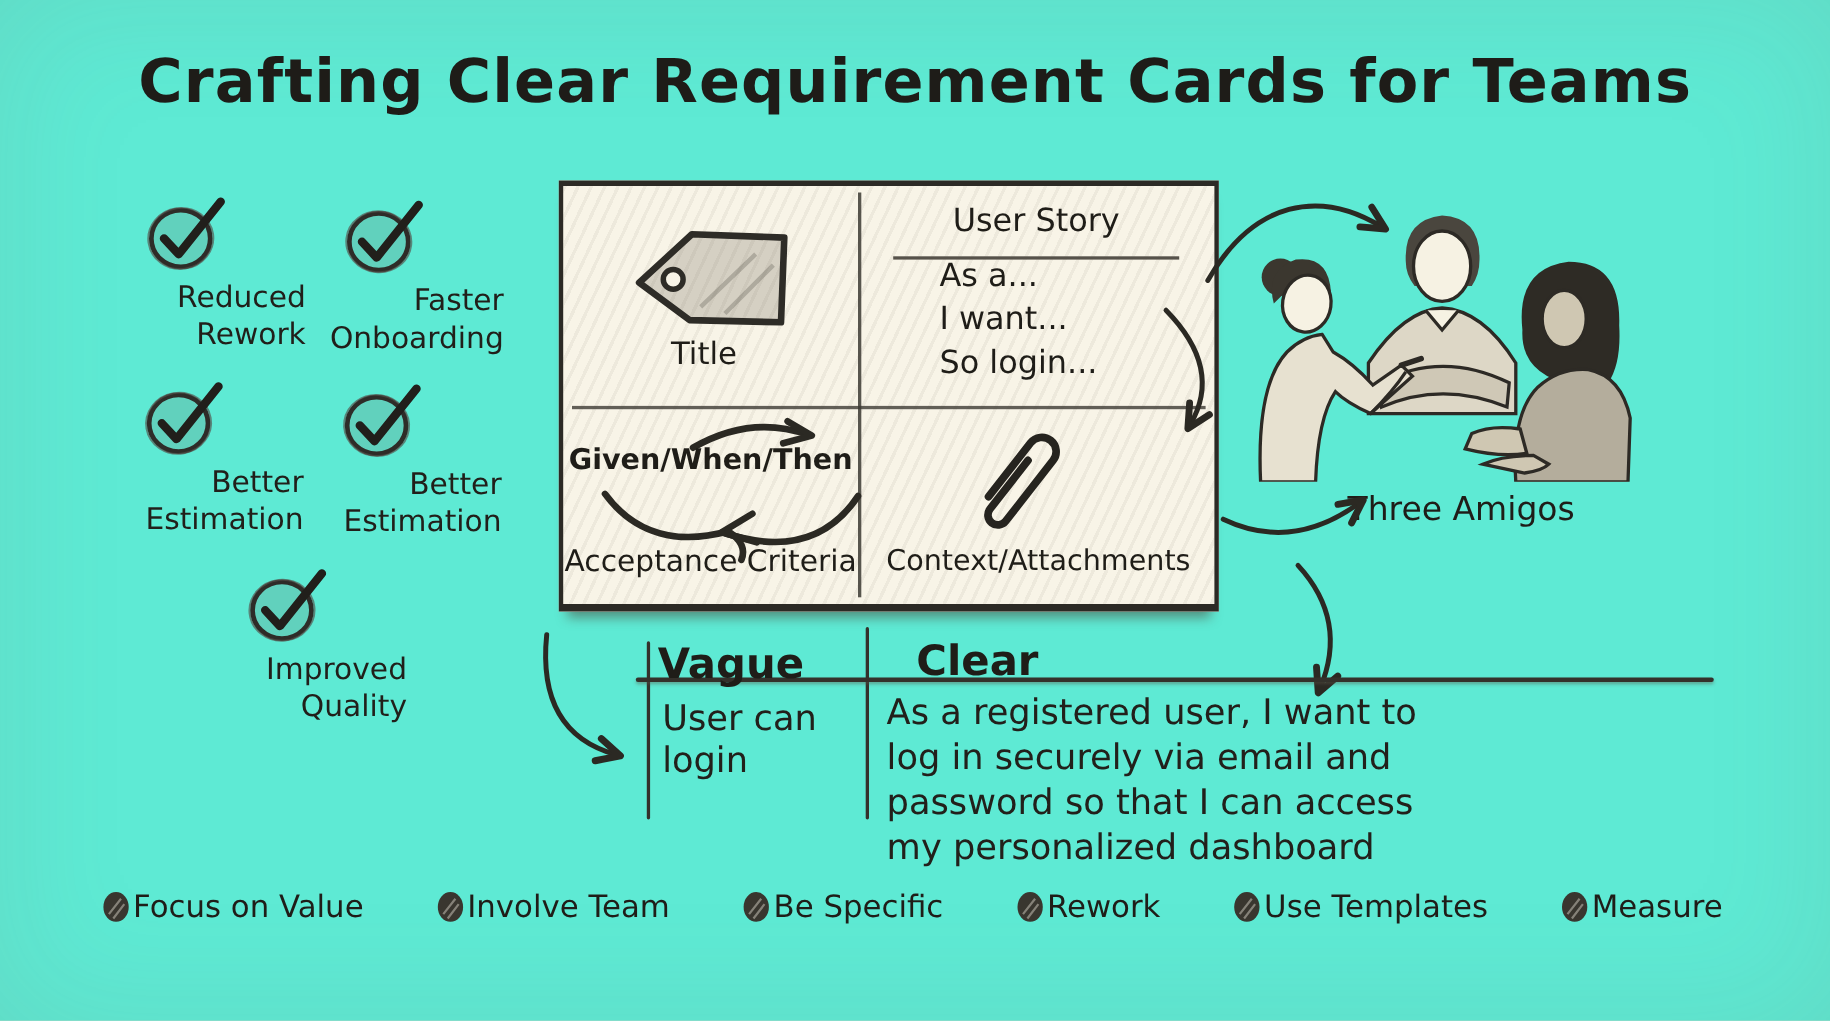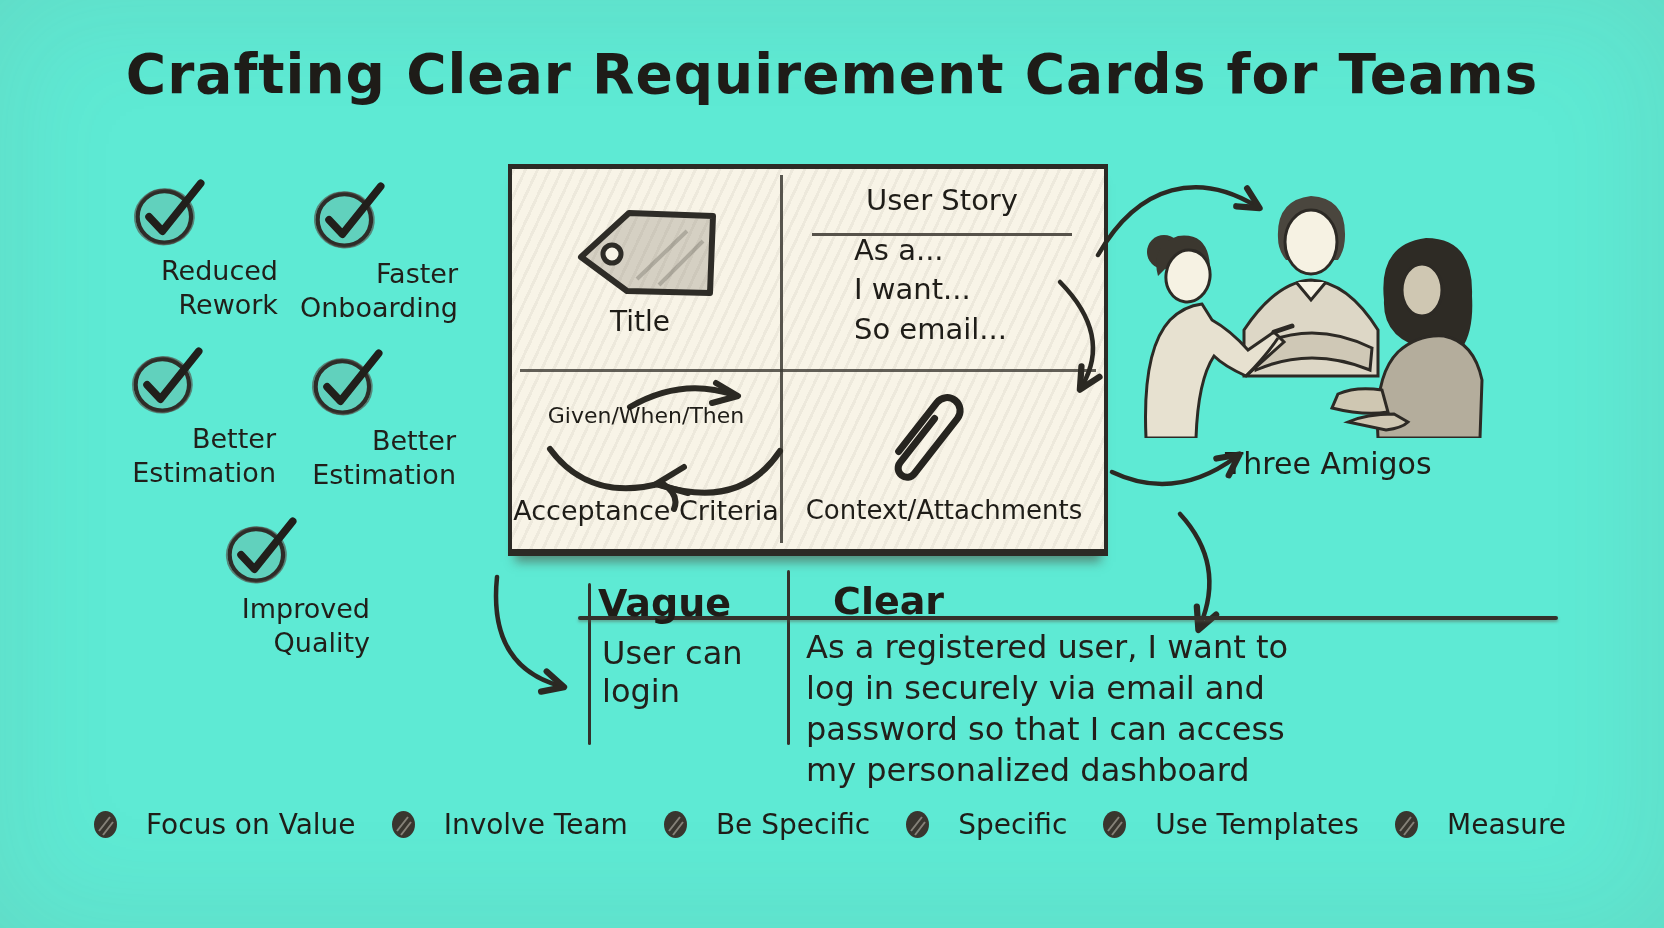--- a/index.html
+++ b/index.html
@@ -48,21 +48,21 @@
   
   .tline{background:#34312b;border-radius:2px;}
   .tbl-header{font-size:38px;font-weight:700;color:#1f1d18;}
   .tbl-cell{font-size:32px;font-weight:500;color:#22201b;}
   .clear-text{width:486px;line-height:1.28;}
   
   .principles{
     left:92px;top:796px;width:1474px;height:56px;
     display:flex;align-items:center;justify-content:space-between;
   }
-  .principle{display:flex;align-items:center;gap:27px;}
+  .principle{display:flex;align-items:center;gap:2px;}
   .principle .lbl{font-size:28px;font-weight:500;color:#1f1d18;white-space:nowrap;}
   .bullet-svg{width:27px;height:31px;flex:0 0 auto;}
   
   .amigos-label{font-size:30px;font-weight:500;color:#1f1d18;}
   svg{display:block;}
 </style>
 </head>
 <body>
 
 <div id="canvas">
@@ -122,28 +122,28 @@
       <path d="M14 58 L62 14 L146 17 L143 94 L60 92 Z" fill="rgba(105,98,84,0.24)" stroke="#2e2c27" stroke-width="6" stroke-linejoin="round"></path>
       <circle cx="45" cy="55" r="9" fill="#f8f4e7" stroke="#2e2c27" stroke-width="5"></circle>
       <path d="M70 80 L120 32 M92 86 L136 42" stroke="rgba(60,55,46,.25)" stroke-width="4"></path>
     </svg>
     <div class="q-label" style="left:0;top:136px;width:256px;text-align:center;">Title</div>
 
     <div class="us-head">User Story</div>
     <div class="us-lines">
       <div>As a...</div>
       <div>I want...</div>
-      <div>So email...</div>
+      <div>So login...</div>
     </div>
 
     <svg class="abs" style="left:100px;top:206px;" width="150" height="38" viewBox="0 0 150 38">
       <path d="M18 32 Q70 2 122 20" fill="none" stroke="#2b2923" stroke-width="6" stroke-linecap="round"></path>
       <path d="M104 8 L126 21 L100 28" fill="none" stroke="#2b2923" stroke-width="6" stroke-linecap="round" stroke-linejoin="round"></path>
     </svg>
-    <div class="q-label" style="left:0px;top:234px;width:268px;text-align:center;font-size:22px;">Given/When/Then</div>
+    <div class="q-label" style="left:0px;top:234px;width:268px;text-align:center;font-size:26px;font-weight:bold;">Given/When/Then</div>
     <svg class="abs" style="left:30px;top:272px;" width="250" height="72" viewBox="0 0 250 72">
       <path d="M8 8 C36 46, 76 54, 120 42" fill="none" stroke="#2b2923" stroke-width="6" stroke-linecap="round"></path>
       <path d="M238 10 C210 52, 168 60, 118 44" fill="none" stroke="#2b2923" stroke-width="6" stroke-linecap="round"></path>
       <path d="M142 26 L114 43 L146 52" fill="none" stroke="#2b2923" stroke-width="6" stroke-linecap="round" stroke-linejoin="round"></path>
       <path d="M120 42 Q138 54 132 68" fill="none" stroke="#2b2923" stroke-width="6" stroke-linecap="round"></path>
     </svg>
     <div class="q-label" style="left:0px;top:326px;width:268px;text-align:center;font-size:27px;">Acceptance Criteria</div>
 
     <svg class="abs" style="left:382px;top:208px;transform:rotate(38deg);" width="64" height="118" viewBox="0 0 64 118">
       <path d="M20 88 L20 26 a13 13 0 0 1 26 0 L46 96 a9 9 0 0 1 -18 0 L28 40" fill="none" stroke="#26241f" stroke-width="7" stroke-linecap="round"></path>
@@ -217,21 +217,21 @@
         <ellipse cx="13.5" cy="15.5" rx="11.5" ry="13.5" fill="#39362f"></ellipse>
         <path d="M7 22 L18 8 M11 26 L21 13" stroke="rgba(247,243,230,.4)" stroke-width="2"></path>
       </svg>
       <span class="lbl">Be Specific</span>
     </div>
     <div class="principle">
       <svg class="bullet-svg" viewBox="0 0 27 31">
         <ellipse cx="13.5" cy="15.5" rx="11.5" ry="13.5" fill="#39362f"></ellipse>
         <path d="M7 22 L18 8 M11 26 L21 13" stroke="rgba(247,243,230,.4)" stroke-width="2"></path>
       </svg>
-      <span class="lbl">Specific</span>
+      <span class="lbl">Rework</span>
     </div>
     <div class="principle">
       <svg class="bullet-svg" viewBox="0 0 27 31">
         <ellipse cx="13.5" cy="15.5" rx="11.5" ry="13.5" fill="#39362f"></ellipse>
         <path d="M7 22 L18 8 M11 26 L21 13" stroke="rgba(247,243,230,.4)" stroke-width="2"></path>
       </svg>
       <span class="lbl">Use Templates</span>
     </div>
     <div class="principle">
       <svg class="bullet-svg" viewBox="0 0 27 31">

